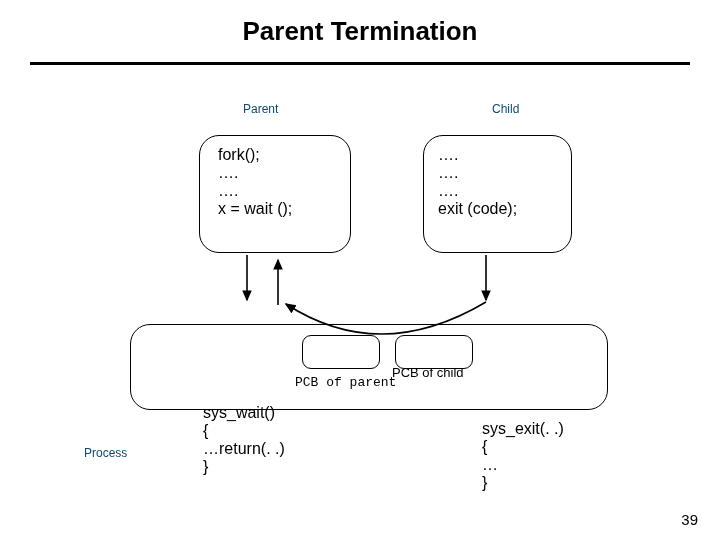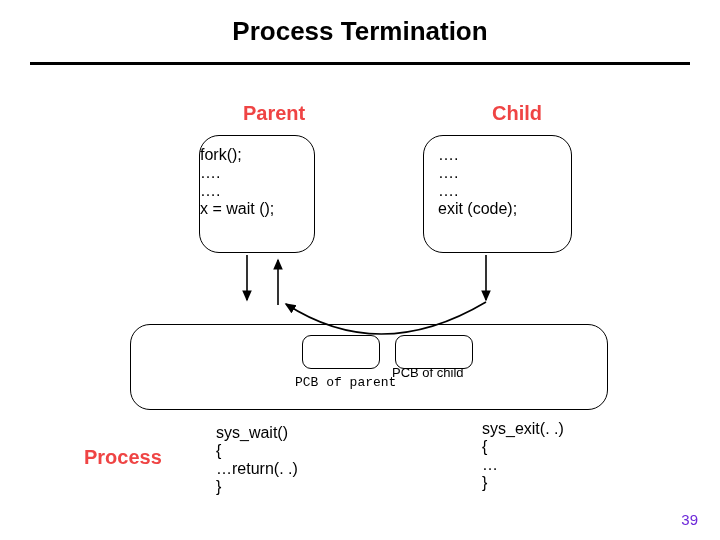--- a/index.html
+++ b/index.html
@@ -28,59 +28,58 @@
     border-top: 3px solid #000;
   }
   .pill {
     position: absolute;
     background: #fff;
     border: 1.5px solid #000;
     border-radius: 20px;
   }
   .lbl {
     position: absolute;
-    font-size: 20px;
-    color: #ef4444;
-    font-weight: bold;
+    font-size: 12px;
+    color: #0c4a6e;
   }
   .code {
     font-family: Arial, Helvetica, sans-serif;
     font-size: 16px;
     white-space: pre;
     color: #000;
   }
   .small {
     font-size: 13px;
     color: #000;
     position: absolute;
   }
   .pageno {
     position: absolute;
     right: 22px;
     bottom: 12px;
     font-size: 15px;
-    color: #6d28d9;
+    color: #000000;
   }
   svg.arrows {
     position: absolute;
     left: 0; top: 0;
     width: 720px; height: 540px;
     pointer-events: none;
   }
 </style>
 </head>
 <body>
 
-<div class="title">Process Termination</div>
+<div class="title">Parent Termination</div>
 <div class="hr"></div>
 
 <div class="lbl" style="left:243px; top:102px;">Parent</div>
 <div class="lbl" style="left:492px; top:102px;">Child</div>
 
-<div class="pill" style="left:199px; top:135px; width:116px; height:118px; padding:10px 0;">
+<div class="pill" style="left:199px; top:135px; width:152px; height:118px; padding:10px 18px;">
   <div class="code">fork();
 ….
 ….
 x = wait ();</div>
 </div>
 
 <div class="pill" style="left:423px; top:135px; width:149px; height:118px; padding:10px 14px;">
   <div class="code">….
 ….
 ….
@@ -90,21 +89,21 @@
 <div class="pill" style="left:130px; top:324px; width:478px; height:86px;"></div>
 
 <div class="pill" style="left:302px; top:335px; width:78px; height:34px; border-radius:9px;"></div>
 <div class="pill" style="left:395px; top:335px; width:78px; height:34px; border-radius:9px;"></div>
 
 <div class="small" style="left:295px; top:375px;font-family:Liberation Mono, monospace;">PCB of parent</div>
 <div class="small" style="left:392px; top:365px;">PCB of child</div>
 
 <div class="lbl" style="left:84px; top:446px;">Process</div>
 
-<div class="code" style="position:absolute; left:216px; top:404px;margin-top:20px;">sys_wait()
+<div class="code" style="position:absolute; left:203px; top:404px;">sys_wait()
 {
 …return(. .)
 }</div>
 
 <div class="code" style="position:absolute; left:482px; top:420px;">sys_exit(. .)
 {
 …
 }</div>
 
 <div class="pageno">39</div>

